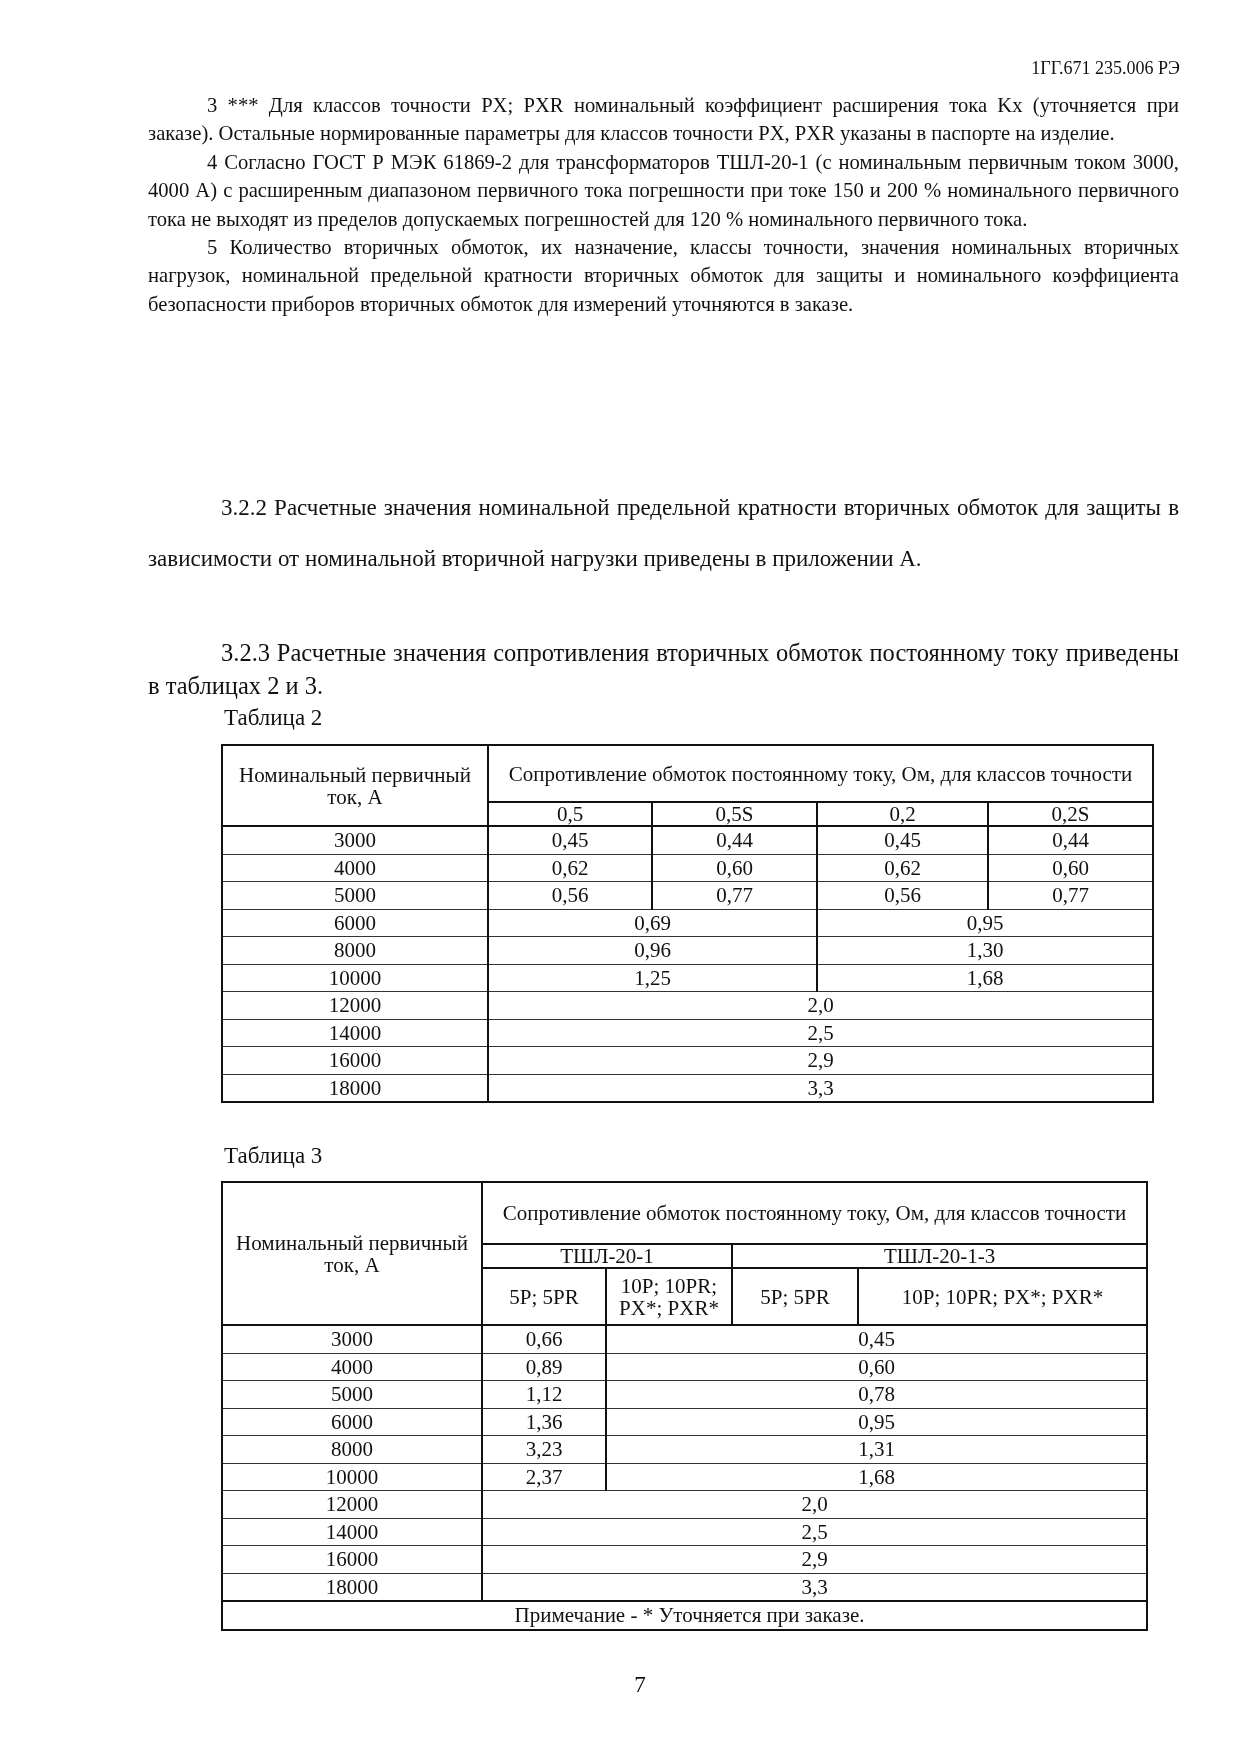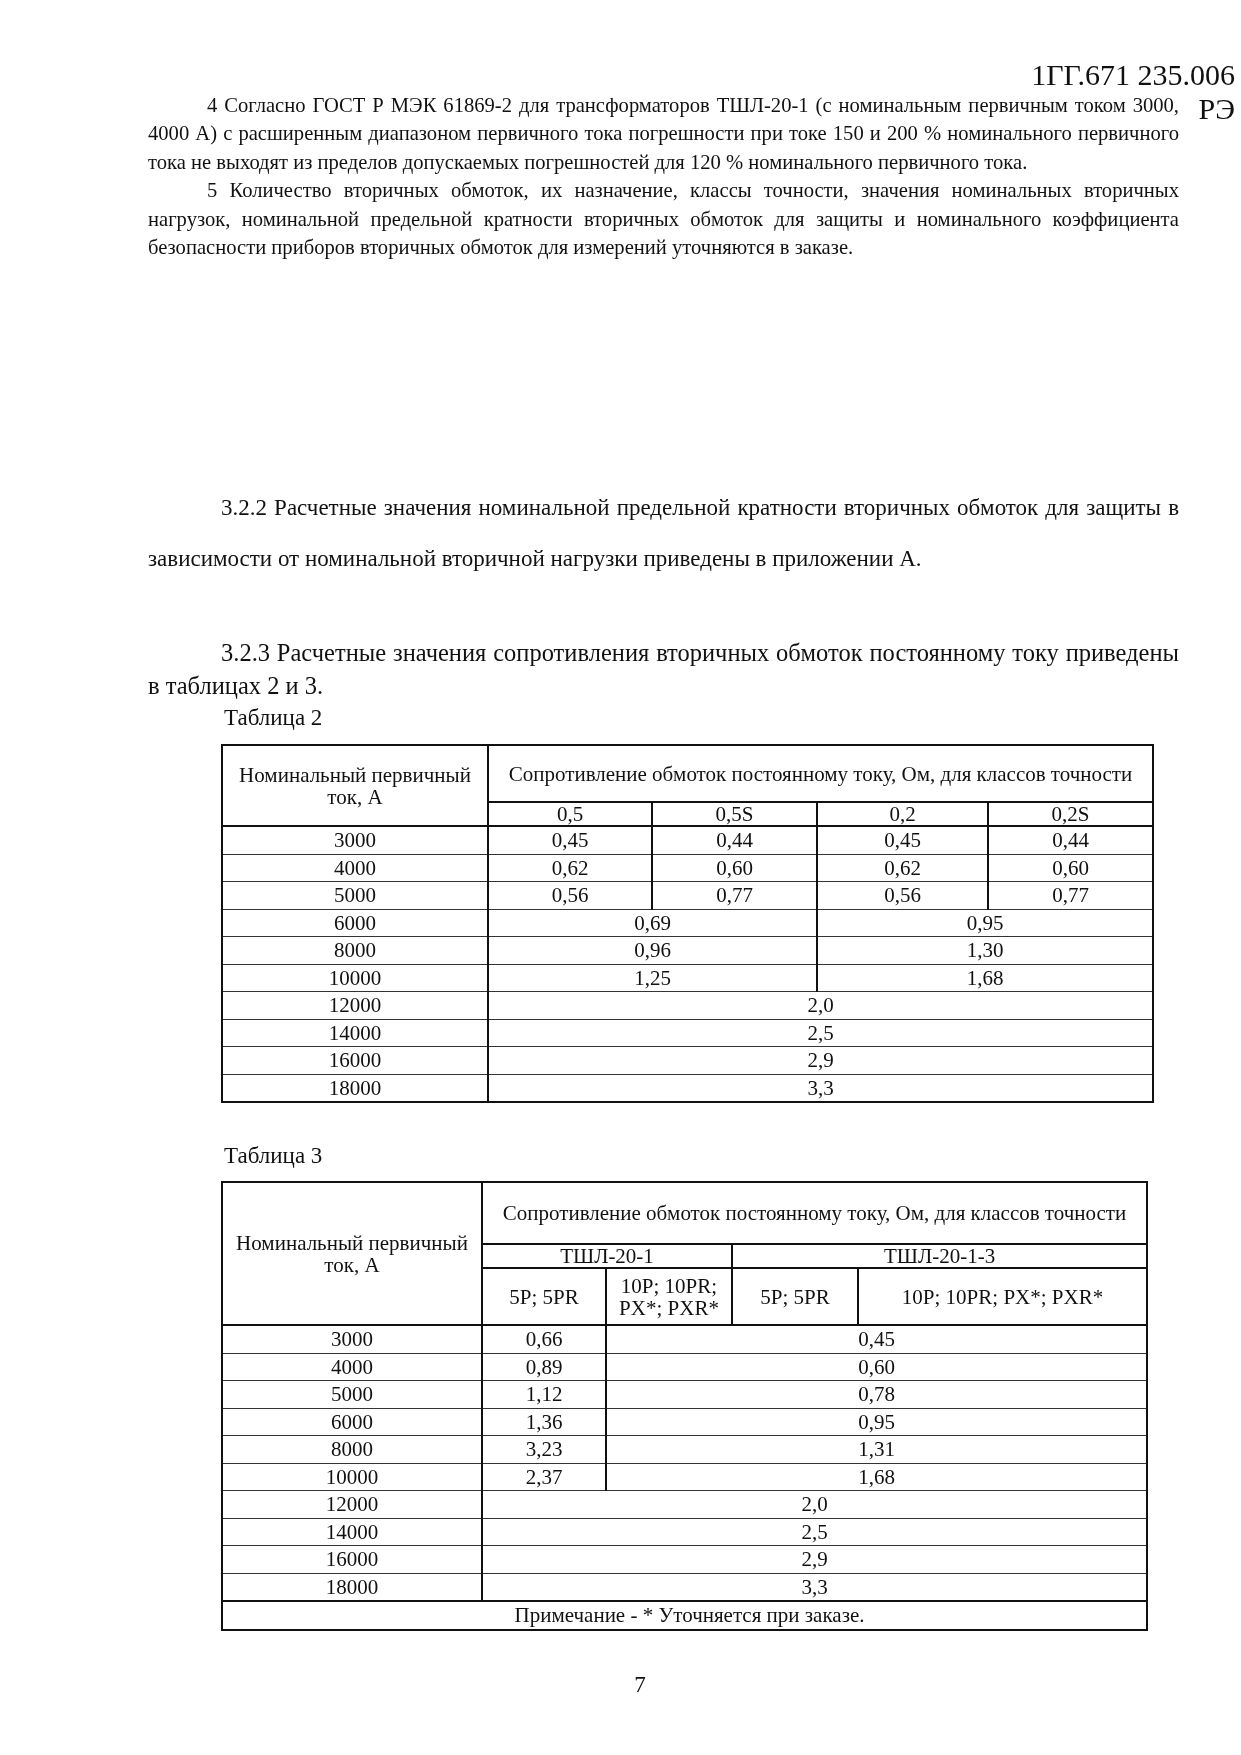--- a/index.html
+++ b/index.html
@@ -1,19 +1,19 @@
 <!DOCTYPE html>
 <html><head>
 <meta charset="utf-8">
 <style>
   html, body { margin: 0; padding: 0; background: #ffffff; }
   body { width: 1241px; height: 1755px; position: relative; overflow: hidden;
          font-family: "Liberation Serif", "DejaVu Serif", serif; color: #111; }
   .abs { position: absolute; }
-  .doc-code { left: 995px; top: 58px; width: 240px; text-align: right; font-size: 30px; }
+  .doc-code { left: 940px; top: 58px; width: 240px; text-align: right; font-size: 18px; }
   .notes { left: 148px; top: 91px; width: 1031px; font-size: 20.6px; line-height: 28.4px; }
   .notes p { margin: 0; text-align: justify; text-align-last: left; text-indent: 59px; }
   .sec322 { left: 148px; top: 482px; width: 1031px; font-size: 23px; line-height: 51px; }
   .sec323 { left: 148px; top: 636px; width: 1031px; font-size: 24.5px; line-height: 33px; }
   .sec322 p, .sec323 p { margin: 0; text-align: justify; text-align-last: left; text-indent: 73px; }
   .tcap { font-size: 23px; }
   .tcap2 { left: 224px; top: 705px; }
   .tcap3 { left: 224px; top: 1143px; }
   table.grid { position: absolute; border-collapse: collapse; table-layout: fixed;
                font-size: 21px; border: 2.5px solid #111; }
@@ -26,20 +26,21 @@
   #table2 tr.data td, #table3 tr.data td { height: 26.5px; }
   td.note { text-align: right; padding-left: 10px !important; }
   .page-num { left: 600px; top: 1672px; width: 80px; text-align: center; font-size: 23px; }
 </style>
 </head>
 <body>
 
 <div class="abs doc-code">1ГГ.671 235.006 РЭ</div>
 
 <div class="abs notes">
+  <p>3  *** Для классов точности PX; PXR номинальный коэффициент расширения тока Kx (уточняется при заказе). Остальные нормированные параметры для классов точности PX, PXR указаны в паспорте на изделие.</p>
   <p>4  Согласно ГОСТ Р МЭК 61869-2 для трансформаторов ТШЛ-20-1 (с номинальным первичным током 3000, 4000 А) с расширенным диапазоном первичного тока погрешности при токе 150 и 200 % номинального первичного тока не выходят из пределов допускаемых погрешностей для 120 % номинального первичного тока.</p>
   <p>5  Количество вторичных обмоток, их назначение, классы точности, значения номинальных вторичных нагрузок, номинальной предельной кратности вторичных обмоток для защиты и номинального коэффициента безопасности приборов вторичных обмоток для измерений уточняются в заказе.</p>
 </div>
 
 <div class="abs sec322">
   <p>3.2.2  Расчетные значения номинальной предельной кратности вторичных обмоток для защиты в зависимости от номинальной вторичной нагрузки приведены в приложении А.</p>
 </div>
 
 <div class="abs sec323">
   <p>3.2.3  Расчетные значения сопротивления вторичных обмоток постоянному току приведены в таблицах 2 и 3.</p>

